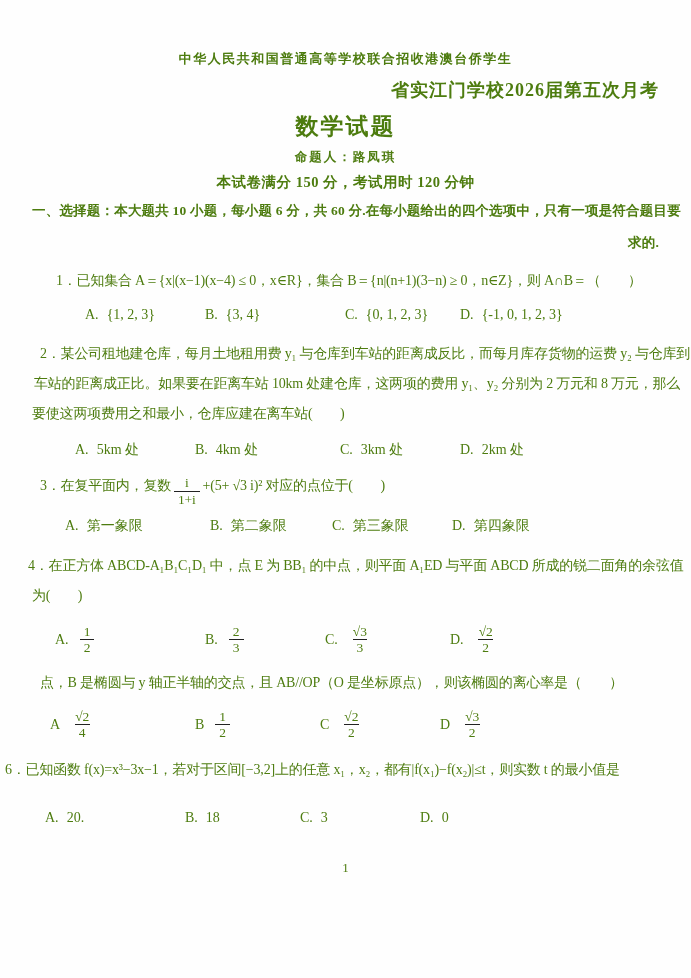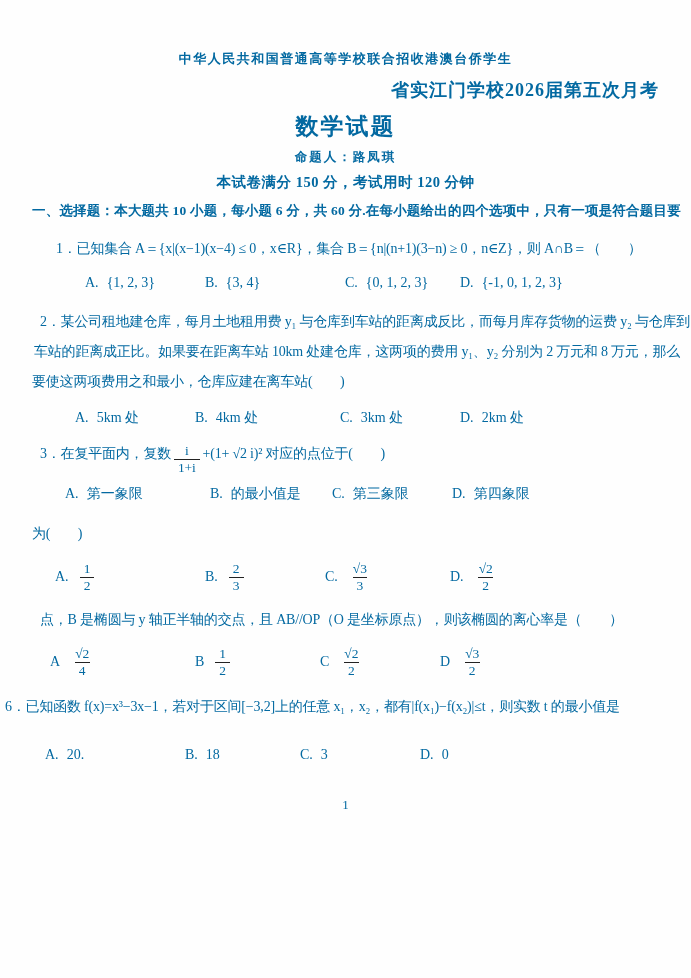--- a/index.html
+++ b/index.html
@@ -1,21 +1,21 @@
 <!DOCTYPE html>
 <html><head>
 <meta charset="utf-8">
 <style>
   html,body{margin:0;padding:0;background:#e8e8e8;}
   .page{
     position:relative;
     width:691px;height:978px;
     margin:0 auto;
     background:#fefefe;
-    color:#0369a1;
+    color:#4d7c0f;
     font-family:"Liberation Serif","DejaVu Serif",serif;
     overflow:hidden;
     box-sizing:border-box;
     padding:50px 32px 0 32px;
   }
   .hdr1{
     text-align:center;font-size:13px;font-weight:bold;letter-spacing:1.5px;
     white-space:nowrap;
   }
   .hdr2{
@@ -96,20 +96,21 @@
 <div class="page">
 
   <div class="hdr1">中华人民共和国普通高等学校联合招收港澳台侨学生</div>
   <div class="hdr2">省实江门学校2026届第五次月考</div>
   <div class="title">数学试题</div>
   <div class="author">命题人：路凤琪</div>
   <div class="info">本试卷满分 150 分，考试用时 120 分钟</div>
 
   <div>
     <div class="section-line first">一、选择题：本大题共 10 小题，每小题 6 分，共 60 分.在每小题给出的四个选项中，只有一项是符合题目要</div>
+    <div class="section-line second">求的.</div>
   </div>
 
   <div class="qblock mt18">
     <div class="qline ml24">1．已知集合 A＝{x|(x−1)(x−4) ≤ 0，x∈R}，集合 B＝{n|(n+1)(3−n) ≥ 0，n∈Z}，则 A∩B＝（　　）</div>
     <div class="opts opts-q1">
       <span class="opt">
           <span class="opt-label">A.</span>
           <span>{1, 2, 3}</span>
         </span>
       <span class="opt">
@@ -151,43 +152,44 @@
     </div>
   </div>
 
   <div class="qblock mt16">
     <div class="qline tall ml8">
       <span>3．在复平面内，复数</span>
       <span class="frac">
           <span class="num">i</span>
           <span class="den">1+i</span>
         </span>
-      <span>+(1+ √2 i)² 对应的点位于(　　)</span>
+      <span>+(5+ √3 i)² 对应的点位于(　　)</span>
     </div>
     <div class="opts opts-q3">
       <span class="opt">
           <span class="opt-label">A.</span>
           <span>第一象限</span>
         </span>
       <span class="opt">
           <span class="opt-label">B.</span>
-          <span>的最小值是</span>
+          <span>第二象限</span>
         </span>
       <span class="opt">
           <span class="opt-label">C.</span>
           <span>第三象限</span>
         </span>
       <span class="opt">
           <span class="opt-label">D.</span>
           <span>第四象限</span>
         </span>
     </div>
   </div>
 
   <div class="qblock mt16 lh2">
+    <div class="qline mln4">4．在正方体 ABCD-A₁B₁C₁D₁ 中，点 E 为 BB₁ 的中点，则平面 A₁ED 与平面 ABCD 所成的锐二面角的余弦值</div>
     <div class="qline ml0">为(　　)</div>
     <div class="opts opts-q4">
       <span class="opt">
           <span class="opt-label">A.</span>
           <span class="frac">
             <span class="num">1</span>
             <span class="den">2</span>
           </span>
         </span>
       <span class="opt">

